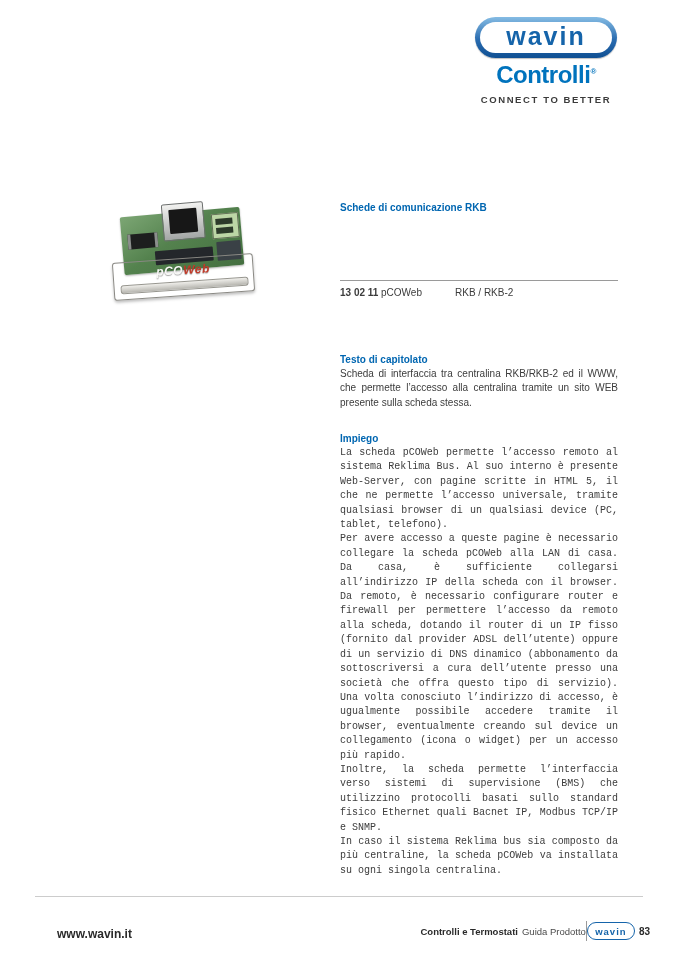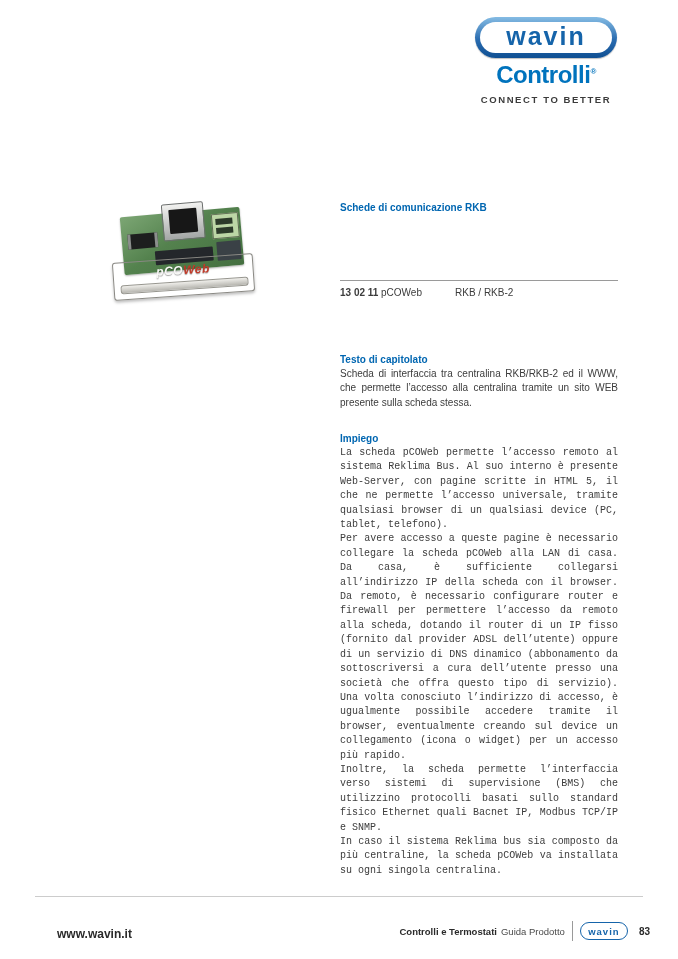--- a/index.html
+++ b/index.html
@@ -72,21 +72,21 @@
   .cap-title{top:354px;}
   .cap-body{top:367px;}
   .imp-title{top:433px;}
   .imp-body{top:446px;font-family:Liberation Mono, monospace;}
   .bodytext{font-size:10px;line-height:14.4px;color:#3c3c3c;text-align:justify;}
   .bodytext p{margin:0;}
 
   
   .footer-rule{position:absolute;left:35px;top:896px;width:608px;height:1px;background:#cccccc;}
   .site{position:absolute;left:57px;top:927px;font-size:12px;font-weight:700;color:#2a2a2a;}
-  .footer-right{position:absolute;right:28px;top:920px;height:22px;display:flex;align-items:center;gap:7px;}
+  .footer-right{position:absolute;right:28px;top:920px;height:22px;display:flex;align-items:center;gap:0;}
   .sec-name{font-size:9.5px;color:#2a2a2a;white-space:nowrap;}
   .sec-name .bold{font-weight:700;}
   .sec-name .reg{font-weight:400;color:#4a4a4a;margin-left:4px;}
   .vdiv{width:1px;height:20px;background:#9a9a9a;}
   .mini-logo{width:46px;height:16px;border:1.6px solid #1564aa;border-radius:9px;
     display:flex;align-items:center;justify-content:center;background:#fff;}
   .mini-logo span{font-size:9.5px;font-weight:800;color:#1564aa;letter-spacing:1px;transform:translateY(-0.5px);}
   .page-num{font-size:10px;font-weight:700;color:#2a2a2a;margin-left:4px;}
 </style>
 </head>

